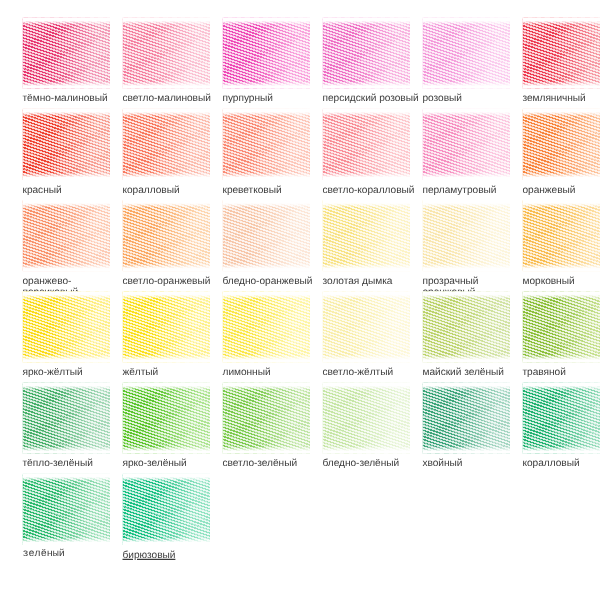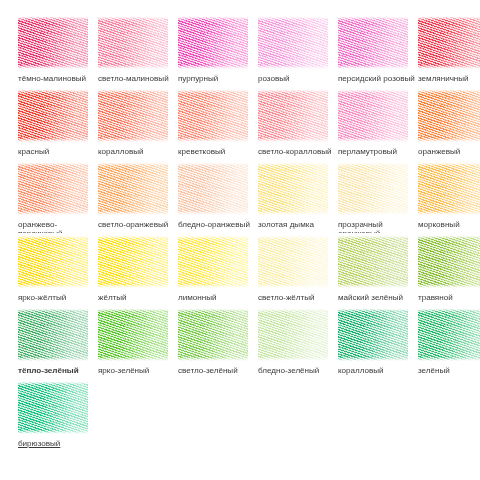--- a/index.html
+++ b/index.html
@@ -134,37 +134,37 @@
           <div class="wash" style="background: linear-gradient(100deg, rgb(239, 75, 182) 0%, rgb(239, 75, 182) 34%, rgb(249, 164, 220) 78%, rgb(249, 164, 220) 100%);"></div>
           <div class="hatch" style="background: repeating-linear-gradient(19deg, rgba(255, 255, 255, 0) 0px, rgba(255, 255, 255, 0) 1.1px, rgba(255, 255, 255, 0.78) 1.1px, rgba(255, 255, 255, 0.78) 2.3px); transform: rotate(0deg);"></div>
           <div class="hatch-b" style="background: repeating-linear-gradient(21deg, rgba(255, 255, 255, 0) 0px, rgba(255, 255, 255, 0) 2.6px, rgba(255, 255, 255, 0.5) 2.6px, rgba(255, 255, 255, 0.5) 3.4px);"></div>
           <div class="edge-top" style="background: linear-gradient(rgb(255, 255, 255) 0%, rgb(255, 255, 255) 42%, rgba(255, 255, 255, 0.55) 72%, rgba(255, 255, 255, 0) 100%);"></div>
           <div class="edge-bot" style="background: linear-gradient(0deg, rgb(255, 255, 255) 0%, rgb(255, 255, 255) 34%, rgba(255, 255, 255, 0.5) 70%, rgba(255, 255, 255, 0) 100%);"></div>
         </div>
         <div class="label" style="color: rgb(59, 59, 59);">пурпурный</div>
       </div>
       <div class="cell">
         <div class="swatch">
+          <div class="wash" style="background: linear-gradient(100deg, rgb(239, 111, 196) 0%, rgb(239, 111, 196) 34%, rgb(248, 180, 224) 78%, rgb(248, 180, 224) 100%);"></div>
+          <div class="hatch" style="background: repeating-linear-gradient(19deg, rgba(255, 255, 255, 0) 0px, rgba(255, 255, 255, 0) 1.1px, rgba(255, 255, 255, 0.78) 1.1px, rgba(255, 255, 255, 0.78) 2.3px); transform: rotate(0deg);"></div>
+          <div class="hatch-b" style="background: repeating-linear-gradient(21deg, rgba(255, 255, 255, 0) 0px, rgba(255, 255, 255, 0) 2.6px, rgba(255, 255, 255, 0.5) 2.6px, rgba(255, 255, 255, 0.5) 3.4px);"></div>
+          <div class="edge-top" style="background: linear-gradient(rgb(255, 255, 255) 0%, rgb(255, 255, 255) 42%, rgba(255, 255, 255, 0.55) 72%, rgba(255, 255, 255, 0) 100%);"></div>
+          <div class="edge-bot" style="background: linear-gradient(0deg, rgb(255, 255, 255) 0%, rgb(255, 255, 255) 34%, rgba(255, 255, 255, 0.5) 70%, rgba(255, 255, 255, 0) 100%);"></div>
+        </div>
+        <div class="label" style="color: rgb(59, 59, 59);">персидский розовый</div>
+      </div>
+      <div class="cell">
+        <div class="swatch">
           <div class="wash" style="background: linear-gradient(100deg, rgb(244, 154, 218) 0%, rgb(244, 154, 218) 34%, rgb(251, 205, 238) 78%, rgb(251, 205, 238) 100%);"></div>
           <div class="hatch" style="background: repeating-linear-gradient(19deg, rgba(255, 255, 255, 0) 0px, rgba(255, 255, 255, 0) 1.1px, rgba(255, 255, 255, 0.78) 1.1px, rgba(255, 255, 255, 0.78) 2.3px); transform: rotate(0deg);"></div>
           <div class="hatch-b" style="background: repeating-linear-gradient(21deg, rgba(255, 255, 255, 0) 0px, rgba(255, 255, 255, 0) 2.6px, rgba(255, 255, 255, 0.5) 2.6px, rgba(255, 255, 255, 0.5) 3.4px);"></div>
           <div class="edge-top" style="background: linear-gradient(rgb(255, 255, 255) 0%, rgb(255, 255, 255) 42%, rgba(255, 255, 255, 0.55) 72%, rgba(255, 255, 255, 0) 100%);"></div>
           <div class="edge-bot" style="background: linear-gradient(0deg, rgb(255, 255, 255) 0%, rgb(255, 255, 255) 34%, rgba(255, 255, 255, 0.5) 70%, rgba(255, 255, 255, 0) 100%);"></div>
         </div>
         <div class="label" style="color: rgb(59, 59, 59);">розовый</div>
-      </div>
-      <div class="cell">
-        <div class="swatch">
-          <div class="wash" style="background: linear-gradient(100deg, rgb(239, 111, 196) 0%, rgb(239, 111, 196) 34%, rgb(248, 180, 224) 78%, rgb(248, 180, 224) 100%);"></div>
-          <div class="hatch" style="background: repeating-linear-gradient(19deg, rgba(255, 255, 255, 0) 0px, rgba(255, 255, 255, 0) 1.1px, rgba(255, 255, 255, 0.78) 1.1px, rgba(255, 255, 255, 0.78) 2.3px); transform: rotate(0deg);"></div>
-          <div class="hatch-b" style="background: repeating-linear-gradient(21deg, rgba(255, 255, 255, 0) 0px, rgba(255, 255, 255, 0) 2.6px, rgba(255, 255, 255, 0.5) 2.6px, rgba(255, 255, 255, 0.5) 3.4px);"></div>
-          <div class="edge-top" style="background: linear-gradient(rgb(255, 255, 255) 0%, rgb(255, 255, 255) 42%, rgba(255, 255, 255, 0.55) 72%, rgba(255, 255, 255, 0) 100%);"></div>
-          <div class="edge-bot" style="background: linear-gradient(0deg, rgb(255, 255, 255) 0%, rgb(255, 255, 255) 34%, rgba(255, 255, 255, 0.5) 70%, rgba(255, 255, 255, 0) 100%);"></div>
-        </div>
-        <div class="label" style="color: rgb(59, 59, 59);">персидский розовый</div>
       </div>
       <div class="cell">
         <div class="swatch">
           <div class="wash" style="background: linear-gradient(100deg, rgb(238, 60, 81) 0%, rgb(238, 60, 81) 34%, rgb(247, 155, 165) 78%, rgb(247, 155, 165) 100%);"></div>
           <div class="hatch" style="background: repeating-linear-gradient(19deg, rgba(255, 255, 255, 0) 0px, rgba(255, 255, 255, 0) 1.1px, rgba(255, 255, 255, 0.78) 1.1px, rgba(255, 255, 255, 0.78) 2.3px); transform: rotate(0deg);"></div>
           <div class="hatch-b" style="background: repeating-linear-gradient(21deg, rgba(255, 255, 255, 0) 0px, rgba(255, 255, 255, 0) 2.6px, rgba(255, 255, 255, 0.5) 2.6px, rgba(255, 255, 255, 0.5) 3.4px);"></div>
           <div class="edge-top" style="background: linear-gradient(rgb(255, 255, 255) 0%, rgb(255, 255, 255) 42%, rgba(255, 255, 255, 0.55) 72%, rgba(255, 255, 255, 0) 100%);"></div>
           <div class="edge-bot" style="background: linear-gradient(0deg, rgb(255, 255, 255) 0%, rgb(255, 255, 255) 34%, rgba(255, 255, 255, 0.5) 70%, rgba(255, 255, 255, 0) 100%);"></div>
         </div>
         <div class="label" style="color: rgb(59, 59, 59);">земляничный</div>
@@ -352,21 +352,21 @@
         <div class="label" style="color: rgb(59, 59, 59);">травяной</div>
       </div>
       <div class="cell">
         <div class="swatch">
           <div class="wash" style="background: linear-gradient(100deg, rgb(71, 176, 106) 0%, rgb(71, 176, 106) 34%, rgb(163, 216, 182) 78%, rgb(163, 216, 182) 100%);"></div>
           <div class="hatch" style="background: repeating-linear-gradient(19deg, rgba(255, 255, 255, 0) 0px, rgba(255, 255, 255, 0) 1.1px, rgba(255, 255, 255, 0.78) 1.1px, rgba(255, 255, 255, 0.78) 2.3px); transform: rotate(0deg);"></div>
           <div class="hatch-b" style="background: repeating-linear-gradient(21deg, rgba(255, 255, 255, 0) 0px, rgba(255, 255, 255, 0) 2.6px, rgba(255, 255, 255, 0.5) 2.6px, rgba(255, 255, 255, 0.5) 3.4px);"></div>
           <div class="edge-top" style="background: linear-gradient(rgb(255, 255, 255) 0%, rgb(255, 255, 255) 42%, rgba(255, 255, 255, 0.55) 72%, rgba(255, 255, 255, 0) 100%);"></div>
           <div class="edge-bot" style="background: linear-gradient(0deg, rgb(255, 255, 255) 0%, rgb(255, 255, 255) 34%, rgba(255, 255, 255, 0.5) 70%, rgba(255, 255, 255, 0) 100%);"></div>
         </div>
-        <div class="label" style="color: rgb(59, 59, 59); font-weight: bold;">тёпло-зелёный</div>
+        <div class="label" style="color: rgb(59, 59, 59);">тёпло-зелёный</div>
       </div>
       <div class="cell">
         <div class="swatch">
           <div class="wash" style="background: linear-gradient(100deg, rgb(92, 198, 46) 0%, rgb(92, 198, 46) 34%, rgb(174, 228, 146) 78%, rgb(174, 228, 146) 100%);"></div>
           <div class="hatch" style="background: repeating-linear-gradient(19deg, rgba(255, 255, 255, 0) 0px, rgba(255, 255, 255, 0) 1.1px, rgba(255, 255, 255, 0.78) 1.1px, rgba(255, 255, 255, 0.78) 2.3px); transform: rotate(0deg);"></div>
           <div class="hatch-b" style="background: repeating-linear-gradient(21deg, rgba(255, 255, 255, 0) 0px, rgba(255, 255, 255, 0) 2.6px, rgba(255, 255, 255, 0.5) 2.6px, rgba(255, 255, 255, 0.5) 3.4px);"></div>
           <div class="edge-top" style="background: linear-gradient(rgb(255, 255, 255) 0%, rgb(255, 255, 255) 42%, rgba(255, 255, 255, 0.55) 72%, rgba(255, 255, 255, 0) 100%);"></div>
           <div class="edge-bot" style="background: linear-gradient(0deg, rgb(255, 255, 255) 0%, rgb(255, 255, 255) 34%, rgba(255, 255, 255, 0.5) 70%, rgba(255, 255, 255, 0) 100%);"></div>
         </div>
         <div class="label" style="color: rgb(59, 59, 59);">ярко-зелёный</div>
@@ -386,37 +386,47 @@
           <div class="wash" style="background: linear-gradient(100deg, rgb(198, 230, 166) 0%, rgb(198, 230, 166) 34%, rgb(230, 244, 214) 78%, rgb(230, 244, 214) 100%);"></div>
           <div class="hatch" style="background: repeating-linear-gradient(19deg, rgba(255, 255, 255, 0) 0px, rgba(255, 255, 255, 0) 1.1px, rgba(255, 255, 255, 0.78) 1.1px, rgba(255, 255, 255, 0.78) 2.3px); transform: rotate(0deg);"></div>
           <div class="hatch-b" style="background: repeating-linear-gradient(21deg, rgba(255, 255, 255, 0) 0px, rgba(255, 255, 255, 0) 2.6px, rgba(255, 255, 255, 0.5) 2.6px, rgba(255, 255, 255, 0.5) 3.4px);"></div>
           <div class="edge-top" style="background: linear-gradient(rgb(255, 255, 255) 0%, rgb(255, 255, 255) 42%, rgba(255, 255, 255, 0.55) 72%, rgba(255, 255, 255, 0) 100%);"></div>
           <div class="edge-bot" style="background: linear-gradient(0deg, rgb(255, 255, 255) 0%, rgb(255, 255, 255) 34%, rgba(255, 255, 255, 0.5) 70%, rgba(255, 255, 255, 0) 100%);"></div>
         </div>
         <div class="label" style="color: rgb(59, 59, 59);">бледно-зелёный</div>
       </div>
       <div class="cell">
         <div class="swatch">
+          <div class="wash" style="background: linear-gradient(100deg, rgb(59, 165, 121) 0%, rgb(59, 165, 121) 34%, rgb(165, 214, 194) 78%, rgb(165, 214, 194) 100%);"></div>
+          <div class="hatch" style="background: repeating-linear-gradient(19deg, rgba(255, 255, 255, 0) 0px, rgba(255, 255, 255, 0) 1.1px, rgba(255, 255, 255, 0.78) 1.1px, rgba(255, 255, 255, 0.78) 2.3px); transform: rotate(0deg);"></div>
+          <div class="hatch-b" style="background: repeating-linear-gradient(21deg, rgba(255, 255, 255, 0) 0px, rgba(255, 255, 255, 0) 2.6px, rgba(255, 255, 255, 0.5) 2.6px, rgba(255, 255, 255, 0.5) 3.4px);"></div>
+          <div class="edge-top" style="background: linear-gradient(rgb(255, 255, 255) 0%, rgb(255, 255, 255) 42%, rgba(255, 255, 255, 0.55) 72%, rgba(255, 255, 255, 0) 100%);"></div>
+          <div class="edge-bot" style="background: linear-gradient(0deg, rgb(255, 255, 255) 0%, rgb(255, 255, 255) 34%, rgba(255, 255, 255, 0.5) 70%, rgba(255, 255, 255, 0) 100%);"></div>
+        </div>
+        <div class="label" style="color: rgb(59, 59, 59);">хвойный</div>
+      </div>
+      <div class="cell">
+        <div class="swatch">
           <div class="wash" style="background: linear-gradient(100deg, rgb(33, 179, 113) 0%, rgb(33, 179, 113) 34%, rgb(150, 220, 187) 78%, rgb(150, 220, 187) 100%);"></div>
           <div class="hatch" style="background: repeating-linear-gradient(19deg, rgba(255, 255, 255, 0) 0px, rgba(255, 255, 255, 0) 1.1px, rgba(255, 255, 255, 0.78) 1.1px, rgba(255, 255, 255, 0.78) 2.3px); transform: rotate(0deg);"></div>
           <div class="hatch-b" style="background: repeating-linear-gradient(21deg, rgba(255, 255, 255, 0) 0px, rgba(255, 255, 255, 0) 2.6px, rgba(255, 255, 255, 0.5) 2.6px, rgba(255, 255, 255, 0.5) 3.4px);"></div>
           <div class="edge-top" style="background: linear-gradient(rgb(255, 255, 255) 0%, rgb(255, 255, 255) 42%, rgba(255, 255, 255, 0.55) 72%, rgba(255, 255, 255, 0) 100%);"></div>
           <div class="edge-bot" style="background: linear-gradient(0deg, rgb(255, 255, 255) 0%, rgb(255, 255, 255) 34%, rgba(255, 255, 255, 0.5) 70%, rgba(255, 255, 255, 0) 100%);"></div>
         </div>
         <div class="label" style="color: rgb(59, 59, 59);">коралловый</div>
       </div>
       <div class="cell">
         <div class="swatch">
           <div class="wash" style="background: linear-gradient(100deg, rgb(44, 186, 110) 0%, rgb(44, 186, 110) 34%, rgb(156, 224, 185) 78%, rgb(156, 224, 185) 100%);"></div>
           <div class="hatch" style="background: repeating-linear-gradient(19deg, rgba(255, 255, 255, 0) 0px, rgba(255, 255, 255, 0) 1.1px, rgba(255, 255, 255, 0.78) 1.1px, rgba(255, 255, 255, 0.78) 2.3px); transform: rotate(0deg);"></div>
           <div class="hatch-b" style="background: repeating-linear-gradient(21deg, rgba(255, 255, 255, 0) 0px, rgba(255, 255, 255, 0) 2.6px, rgba(255, 255, 255, 0.5) 2.6px, rgba(255, 255, 255, 0.5) 3.4px);"></div>
           <div class="edge-top" style="background: linear-gradient(rgb(255, 255, 255) 0%, rgb(255, 255, 255) 42%, rgba(255, 255, 255, 0.55) 72%, rgba(255, 255, 255, 0) 100%);"></div>
           <div class="edge-bot" style="background: linear-gradient(0deg, rgb(255, 255, 255) 0%, rgb(255, 255, 255) 34%, rgba(255, 255, 255, 0.5) 70%, rgba(255, 255, 255, 0) 100%);"></div>
         </div>
-        <div class="label" style="color: rgb(59, 59, 59);">зелёный</div>
+        <div class="label" style="color: rgb(59, 59, 59); font-family: Liberation Mono, monospace;">зелёный</div>
       </div>
       <div class="cell">
         <div class="swatch">
           <div class="wash" style="background: linear-gradient(100deg, rgb(25, 193, 131) 0%, rgb(25, 193, 131) 34%, rgb(146, 227, 195) 78%, rgb(146, 227, 195) 100%);"></div>
           <div class="hatch" style="background: repeating-linear-gradient(19deg, rgba(255, 255, 255, 0) 0px, rgba(255, 255, 255, 0) 1.1px, rgba(255, 255, 255, 0.78) 1.1px, rgba(255, 255, 255, 0.78) 2.3px); transform: rotate(0deg);"></div>
           <div class="hatch-b" style="background: repeating-linear-gradient(21deg, rgba(255, 255, 255, 0) 0px, rgba(255, 255, 255, 0) 2.6px, rgba(255, 255, 255, 0.5) 2.6px, rgba(255, 255, 255, 0.5) 3.4px);"></div>
           <div class="edge-top" style="background: linear-gradient(rgb(255, 255, 255) 0%, rgb(255, 255, 255) 42%, rgba(255, 255, 255, 0.55) 72%, rgba(255, 255, 255, 0) 100%);"></div>
           <div class="edge-bot" style="background: linear-gradient(0deg, rgb(255, 255, 255) 0%, rgb(255, 255, 255) 34%, rgba(255, 255, 255, 0.5) 70%, rgba(255, 255, 255, 0) 100%);"></div>
         </div>
         <div class="label" style="color: rgb(59, 59, 59); text-decoration: underline;">бирюзовый</div>

